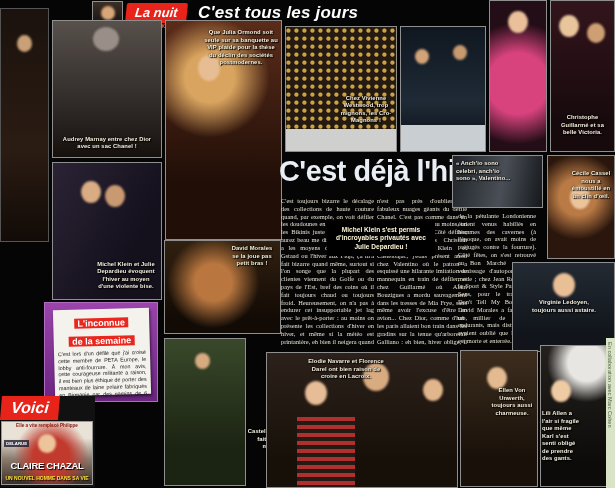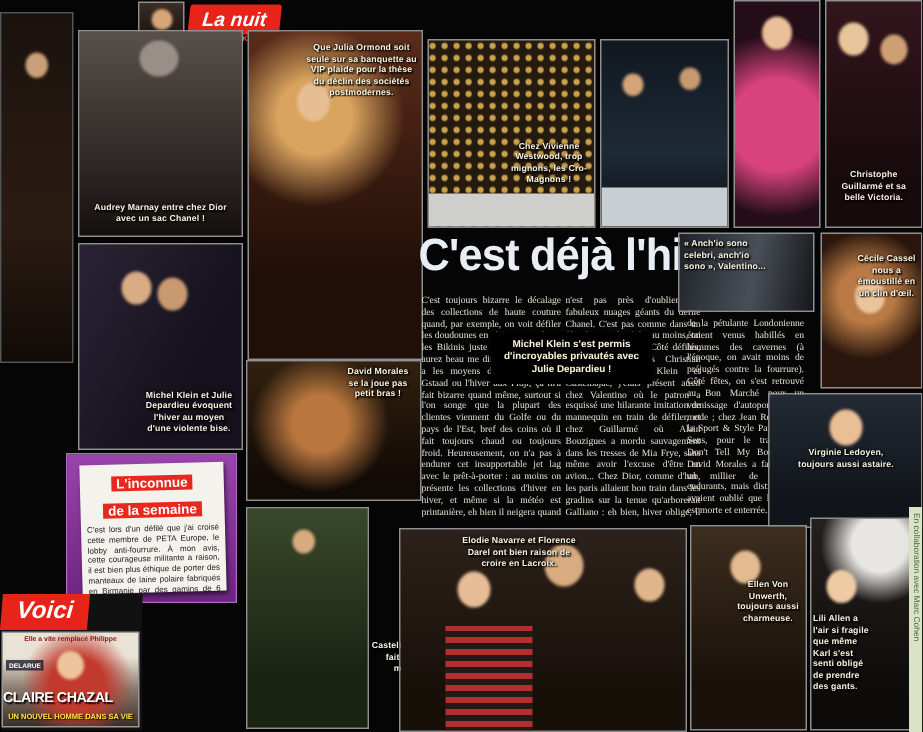--- a/index.html
+++ b/index.html
@@ -17,20 +17,22 @@
 <body>
 
 <div id="page">
 
   <div class="photo" style="left:92px;top:1px;width:31px;height:27px;background:linear-gradient(#3a2e26,#17100c);">
     <div class="facehint" style="left:8px;top:4px;width:14px;height:14px;background:#d8a678;"></div>
   </div>
   <div style="position:absolute;left:126px;top:3px;background:#e8231a;color:#fff;font-style:italic;
               font-weight:bold;font-size:13px;padding:2px 9px 3px;transform:skewX(-6deg);border-radius:2px;">La nuit</div>
   <div style="position:absolute;left:129px;top:23px;color:#e8634a;font-size:5px;font-weight:bold;">par Basile de Koch</div>
+  <div style="position:absolute;left:198px;top:3px;color:#fff;font-style:italic;font-weight:bold;
+              font-size:17px;letter-spacing:.2px;text-shadow:1px 1px 0 #000;">C'est tous les jours</div>
 
   <div class="photo" style="left:0;top:8px;width:49px;height:234px;background:linear-gradient(#1b120d,#2b1c13 60%,#120b07);border-color:#555;">
     <div class="facehint" style="left:16px;top:26px;width:15px;height:17px;background:#caa078;"></div>
   </div>
 
   <div class="photo" style="left:52px;top:20px;width:110px;height:138px;background:linear-gradient(#57504b,#2a2523 70%,#16100d);">
     <div class="facehint" style="left:40px;top:6px;width:26px;height:24px;background:#9a8f88;"></div>
     <div class="cap" style="left:8px;right:8px;bottom:6px;">Audrey Marnay entre chez Dior avec un sac Chanel !</div>
   </div>
 
@@ -136,21 +138,21 @@
     <div style="position:absolute;left:0;top:0;width:58px;height:24px;background:#e8231a;color:#fff;
                 font-style:italic;font-weight:bold;font-size:16px;display:flex;align-items:center;
                 justify-content:center;transform:skewX(-5deg);">Voici</div>
     <div style="position:absolute;left:0;top:25px;width:92px;height:64px;border:1px solid #999;box-sizing:border-box;
                 background:radial-gradient(circle at 55% 55%,#c23a2e 0 30%,rgba(0,0,0,0) 62%),linear-gradient(#e9e2d6 0 26%,#8a7a6e 60%,#3a2f28);">
       <div style="position:absolute;left:2px;top:1px;right:2px;color:#8c1410;font-weight:bold;font-size:4.6px;text-align:center;">Elle a vite remplacé Philippe</div>
       <div style="position:absolute;left:2px;top:18px;color:#fff;font-weight:bold;font-size:4.4px;
                   background:rgba(20,20,40,.75);padding:1px 2px;">DELARUE</div>
       <div class="facehint" style="left:36px;top:12px;width:18px;height:19px;background:#eec49c;"></div>
       <div style="position:absolute;left:0;right:0;bottom:13px;color:#fff;font-weight:bold;font-size:9.5px;
-                  text-align:left;text-shadow:1px 1px 1px #000;letter-spacing:-.3px;">CLAIRE CHAZAL</div>
+                  text-align:center;text-shadow:1px 1px 1px #000;letter-spacing:-.3px;">CLAIRE CHAZAL</div>
       <div style="position:absolute;left:0;right:0;bottom:3px;color:#ffe23a;font-weight:bold;font-size:5px;
                   text-align:center;text-shadow:1px 1px 1px #000;">UN NOUVEL HOMME DANS SA VIE</div>
     </div>
   </div>
 
   <div style="position:absolute;right:0;top:338px;width:9px;height:150px;background:#d9e4c6;">
     <div class="vtext" style="position:absolute;left:1px;top:4px;color:#55654a;font-size:5.6px;">En collaboration avec Marc Cohen</div>
   </div>
 
 </div>

